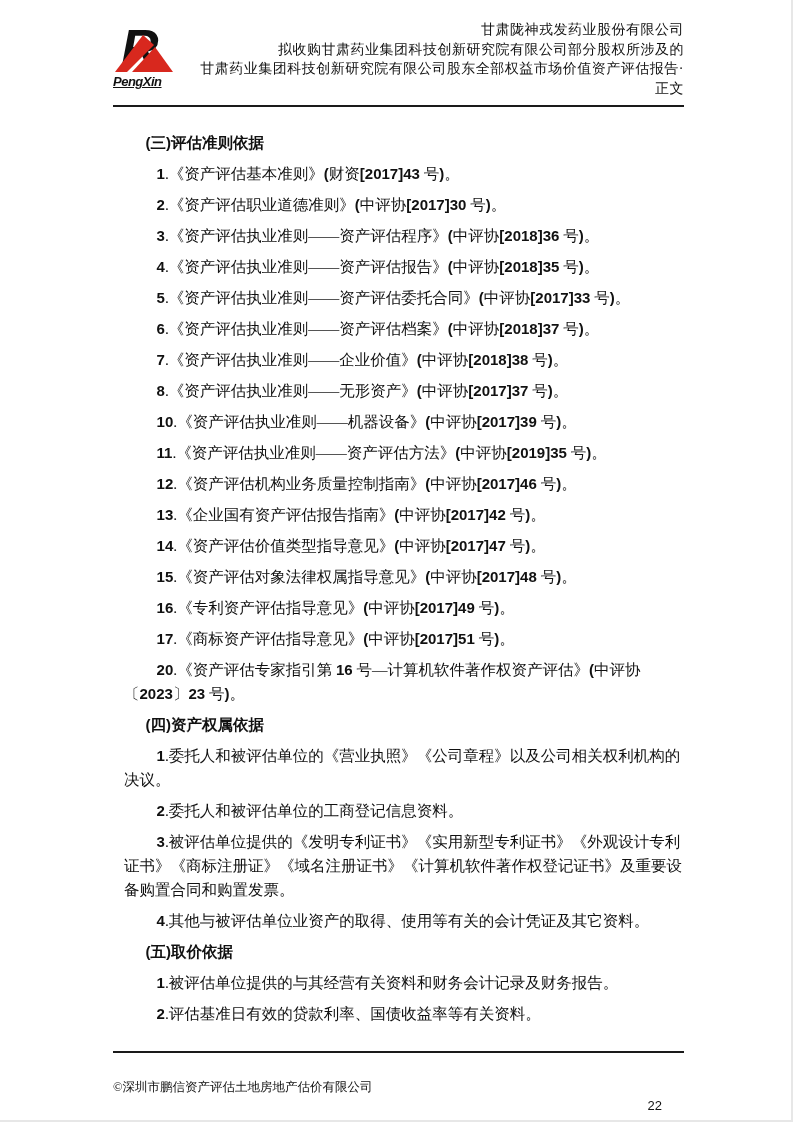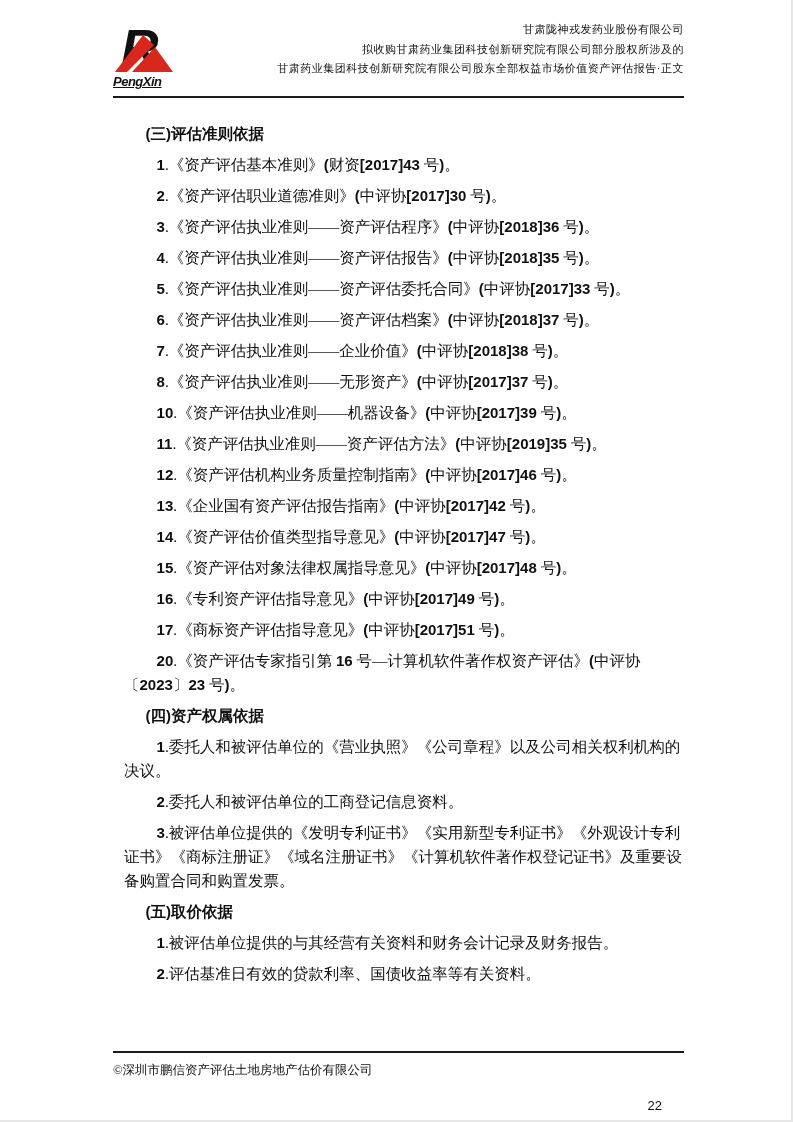--- a/index.html
+++ b/index.html
@@ -24,21 +24,21 @@
   .logo{width:80px;flex:0 0 auto;padding-top:2px;text-decoration:underline;}
   .logo-text{
     font-family:"Liberation Sans","DejaVu Sans",sans-serif;
     font-weight:bold;font-style:italic;
     font-size:13px;letter-spacing:-0.5px;
     color:#111;margin-top:-2px;
   }
   .header-lines{
     flex:1;
     text-align:right;
-    font-size:11px;
+    font-size:14px;
     line-height:19.5px;
     padding-top:2px;
     letter-spacing:0.5px;
   }
   .rule{border-top:2px solid #1a1a1a;height:0;}
   .header-rule{margin-top:7px;}
   
   main{
     display:block;
     margin-top:24px;
@@ -62,21 +62,21 @@
   }
   
   .footer{
     position:absolute;
     left:113px;right:107px;
     top:1051px;
   }
   .footer-row{
     display:flex;
     justify-content:space-between;
-    align-items:flex-start;
+    align-items:center;
     margin-top:9px;
     font-size:12.5px;
   }
   .footer-row .pageno{
     font-family:"Liberation Sans","DejaVu Sans",sans-serif;
     font-size:13px;
     padding-right:22px;
     margin-top:36px;
   }
 </style>
@@ -119,20 +119,21 @@
       <p><span class="num">13</span><span>.《企业国有资产评估报告指南》</span><span class="num">(</span><span>中评协</span><span class="num">[2017]42</span><span> 号</span><span class="num">)</span><span>。</span></p>
       <p><span class="num">14</span><span>.《资产评估价值类型指导意见》</span><span class="num">(</span><span>中评协</span><span class="num">[2017]47</span><span> 号</span><span class="num">)</span><span>。</span></p>
       <p><span class="num">15</span><span>.《资产评估对象法律权属指导意见》</span><span class="num">(</span><span>中评协</span><span class="num">[2017]48</span><span> 号</span><span class="num">)</span><span>。</span></p>
       <p><span class="num">16</span><span>.《专利资产评估指导意见》</span><span class="num">(</span><span>中评协</span><span class="num">[2017]49</span><span> 号</span><span class="num">)</span><span>。</span></p>
       <p><span class="num">17</span><span>.《商标资产评估指导意见》</span><span class="num">(</span><span>中评协</span><span class="num">[2017]51</span><span> 号</span><span class="num">)</span><span>。</span></p>
       <p><span class="num">20</span><span>.《资产评估专家指引第 </span><span class="num">16</span><span> 号—计算机软件著作权资产评估》</span><span class="num">(</span><span>中评协〔</span><span class="num">2023</span><span>〕</span><span class="num">23</span><span> 号</span><span class="num">)</span><span>。</span></p>
       <h2><span class="num">(</span><span>四</span><span class="num">)</span><span>资产权属依据</span></h2>
       <p><span class="num">1</span><span>.委托人和被评估单位的《营业执照》《公司章程》以及公司相关权利机构的决议。</span></p>
       <p><span class="num">2</span><span>.委托人和被评估单位的工商登记信息资料。</span></p>
       <p><span class="num">3</span><span>.被评估单位提供的《发明专利证书》《实用新型专利证书》《外观设计专利证书》《商标注册证》《域名注册证书》《计算机软件著作权登记证书》及重要设备购置合同和购置发票。</span></p>
+      <p><span class="num">4</span><span>.其他与被评估单位业资产的取得、使用等有关的会计凭证及其它资料。</span></p>
       <h2><span class="num">(</span><span>五</span><span class="num">)</span><span>取价依据</span></h2>
       <p><span class="num">1</span><span>.被评估单位提供的与其经营有关资料和财务会计记录及财务报告。</span></p>
       <p><span class="num">2</span><span>.评估基准日有效的贷款利率、国债收益率等有关资料。</span></p>
     </main>
 
   <div class="footer">
     <div class="rule"></div>
     <div class="footer-row">
       <span>©深圳市鹏信资产评估土地房地产估价有限公司</span>
       <span class="pageno">22</span>

